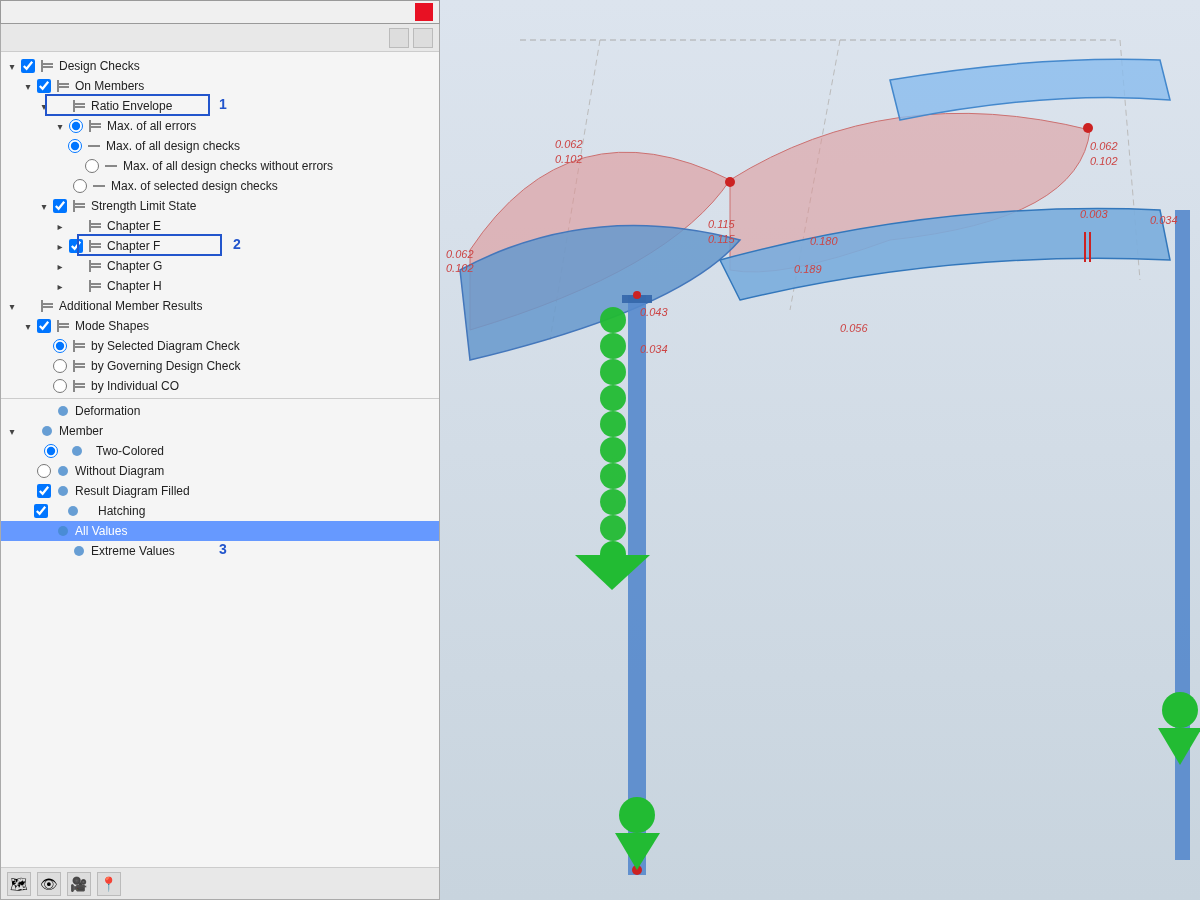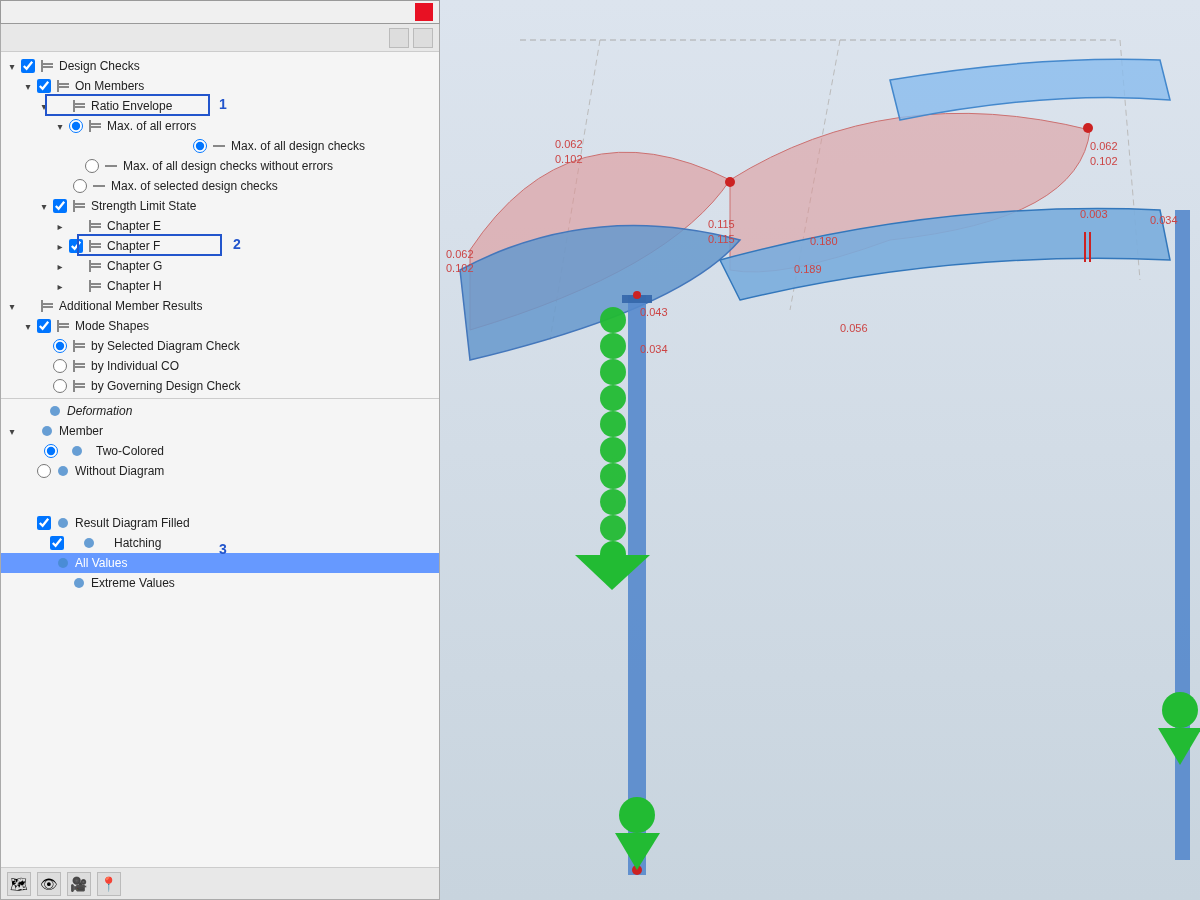--- a/index.html
+++ b/index.html
@@ -67,21 +67,21 @@
       display: flex; align-items: center; padding: 0 6px; gap: 6px;
     }
     .bottom-btn {
       width: 24px; height: 24px; background: #ddd; border: 1px solid #bbb;
       cursor: pointer; display: flex; align-items: center; justify-content: center; font-size: 14px;
     }
 
     
     .viewport {
       position: absolute; top: 0; left: 440px; right: 0; bottom: 0;
-      background: #14b8a6; overflow: hidden;
+      background: #14b8a6; overflow: hidden; font-style: italic;
     }
 
     
     .viewport-svg {
       width: 100%; height: 100%;
     }
 
     
     .separator { width: 100%; height: 1px; background: #ccc; margin: 2px 0; }
 
@@ -145,21 +145,21 @@
         <input type="radio" class="radio-btn" checked="" style="">
         <span class="icon">
           <svg width="14" height="14" viewBox="0 0 14 14">
             <rect x="1" y="4" width="12" height="2" fill="#888"></rect>
             <rect x="1" y="7" width="12" height="2" fill="#888"></rect>
             <rect x="1" y="1" width="2" height="12" fill="#888"></rect>
           </svg>
         </span>
         <span class="label">Max. of all errors</span>
       </div>
-      <div class="tree-item" style="padding-left: 104px; justify-content: center;">
+      <div class="tree-item" style="padding-left: 51px;">
         <span style="display: inline-block; width: 14px;"></span>
         <input type="radio" class="radio-btn" checked="" style="">
         <span class="icon">
           <svg width="14" height="14" viewBox="0 0 14 14">
             <line x1="1" y1="7" x2="13" y2="7" stroke="#888" stroke-width="2"></line>
           </svg>
         </span>
         <span class="label">Max. of all design checks</span>
       </div>
       <div class="tree-item" style="padding-left: 68px;">
@@ -281,86 +281,86 @@
       <div class="tree-item" style="padding-left: 36px;">
         <span style="display: inline-block; width: 14px;"></span>
         <input type="radio" class="radio-btn" style="">
         <span class="icon">
           <svg width="14" height="14" viewBox="0 0 14 14">
             <rect x="1" y="4" width="12" height="2" fill="#888"></rect>
             <rect x="1" y="7" width="12" height="2" fill="#888"></rect>
             <rect x="1" y="1" width="2" height="12" fill="#888"></rect>
           </svg>
         </span>
+        <span class="label">by Governing Design Check</span>
+      </div>
+      <div class="tree-item" style="padding-left: 36px;">
+        <span style="display: inline-block; width: 14px;"></span>
+        <input type="radio" class="radio-btn" style="">
+        <span class="icon">
+          <svg width="14" height="14" viewBox="0 0 14 14">
+            <rect x="1" y="4" width="12" height="2" fill="#888"></rect>
+            <rect x="1" y="7" width="12" height="2" fill="#888"></rect>
+            <rect x="1" y="1" width="2" height="12" fill="#888"></rect>
+          </svg>
+        </span>
         <span class="label">by Individual CO</span>
       </div>
-      <div class="tree-item" style="padding-left: 36px;">
+      <div class="separator"></div>
+      <div class="tree-item" style="padding-left: 20px;">
+        <span style="display: inline-block; width: 14px;"></span>
+        <span style="display: inline-block; width: 18px;"></span>
+        <span class="icon">
+          <svg width="14" height="14" viewBox="0 0 14 14">
+            <circle cx="7" cy="7" r="5" fill="#4488cc" opacity="0.8"></circle>
+          </svg>
+        </span>
+        <span class="label">Deformation</span>
+      </div>
+      <div class="tree-item" style="padding-left: 4px;">
+        <span class="expand-btn">▾</span>
+        <span style="display: inline-block; width: 18px;"></span>
+        <span class="icon">
+          <svg width="14" height="14" viewBox="0 0 14 14">
+            <circle cx="7" cy="7" r="5" fill="#4488cc" opacity="0.8"></circle>
+          </svg>
+        </span>
+        <span class="label">Member</span>
+      </div>
+      <div class="tree-item" style="padding-left: 20px; gap: 7px;">
+        <span style="display: inline-block; width: 14px;"></span>
+        <input type="radio" class="radio-btn" checked="" style="">
+        <span class="icon">
+          <svg width="14" height="14" viewBox="0 0 14 14">
+            <circle cx="7" cy="7" r="5" fill="#4488cc" opacity="0.8"></circle>
+          </svg>
+        </span>
+        <span class="label">Two-Colored</span>
+      </div>
+      <div class="tree-item" style="padding-left: 20px;">
         <span style="display: inline-block; width: 14px;"></span>
         <input type="radio" class="radio-btn" style="">
         <span class="icon">
           <svg width="14" height="14" viewBox="0 0 14 14">
-            <rect x="1" y="4" width="12" height="2" fill="#888"></rect>
-            <rect x="1" y="7" width="12" height="2" fill="#888"></rect>
-            <rect x="1" y="1" width="2" height="12" fill="#888"></rect>
-          </svg>
-        </span>
-        <span class="label">by Governing Design Check</span>
-      </div>
-      <div class="separator"></div>
-      <div class="tree-item" style="padding-left: 12px; font-style: italic;">
-        <span style="display: inline-block; width: 14px;"></span>
-        <span style="display: inline-block; width: 18px;"></span>
-        <span class="icon">
-          <svg width="14" height="14" viewBox="0 0 14 14">
-            <circle cx="7" cy="7" r="5" fill="#4488cc" opacity="0.8"></circle>
-          </svg>
-        </span>
-        <span class="label">Deformation</span>
-      </div>
-      <div class="tree-item" style="padding-left: 4px;">
-        <span class="expand-btn">▾</span>
-        <span style="display: inline-block; width: 18px;"></span>
-        <span class="icon">
-          <svg width="14" height="14" viewBox="0 0 14 14">
-            <circle cx="7" cy="7" r="5" fill="#4488cc" opacity="0.8"></circle>
-          </svg>
-        </span>
-        <span class="label">Member</span>
-      </div>
-      <div class="tree-item" style="padding-left: 20px; gap: 7px;">
-        <span style="display: inline-block; width: 14px;"></span>
-        <input type="radio" class="radio-btn" checked="" style="">
-        <span class="icon">
-          <svg width="14" height="14" viewBox="0 0 14 14">
-            <circle cx="7" cy="7" r="5" fill="#4488cc" opacity="0.8"></circle>
-          </svg>
-        </span>
-        <span class="label">Two-Colored</span>
+            <circle cx="7" cy="7" r="5" fill="#4488cc" opacity="0.8"></circle>
+          </svg>
+        </span>
+        <span class="label">Without Diagram</span>
       </div>
       <div class="tree-item" style="padding-left: 20px;">
         <span style="display: inline-block; width: 14px;"></span>
-        <input type="radio" class="radio-btn" style="">
-        <span class="icon">
-          <svg width="14" height="14" viewBox="0 0 14 14">
-            <circle cx="7" cy="7" r="5" fill="#4488cc" opacity="0.8"></circle>
-          </svg>
-        </span>
-        <span class="label">Without Diagram</span>
-      </div>
-      <div class="tree-item" style="padding-left: 20px; margin-top: 32px;">
-        <span style="display: inline-block; width: 14px;"></span>
         <input type="checkbox" class="checkbox" checked="" style="">
         <span class="icon">
           <svg width="14" height="14" viewBox="0 0 14 14">
             <circle cx="7" cy="7" r="5" fill="#4488cc" opacity="0.8"></circle>
           </svg>
         </span>
         <span class="label">Result Diagram Filled</span>
       </div>
-      <div class="tree-item" style="padding-left: 20px; gap: 13px;">
+      <div class="tree-item" style="padding-left: 4px; gap: 13px;">
         <span style="display: inline-block; width: 14px;"></span>
         <input type="checkbox" class="checkbox" checked="" style="">
         <span class="icon">
           <svg width="14" height="14" viewBox="0 0 14 14">
             <circle cx="7" cy="7" r="5" fill="#4488cc" opacity="0.8"></circle>
           </svg>
         </span>
         <span class="label">Hatching</span>
       </div>
       <div class="tree-item highlighted" style="padding-left: 20px;">

